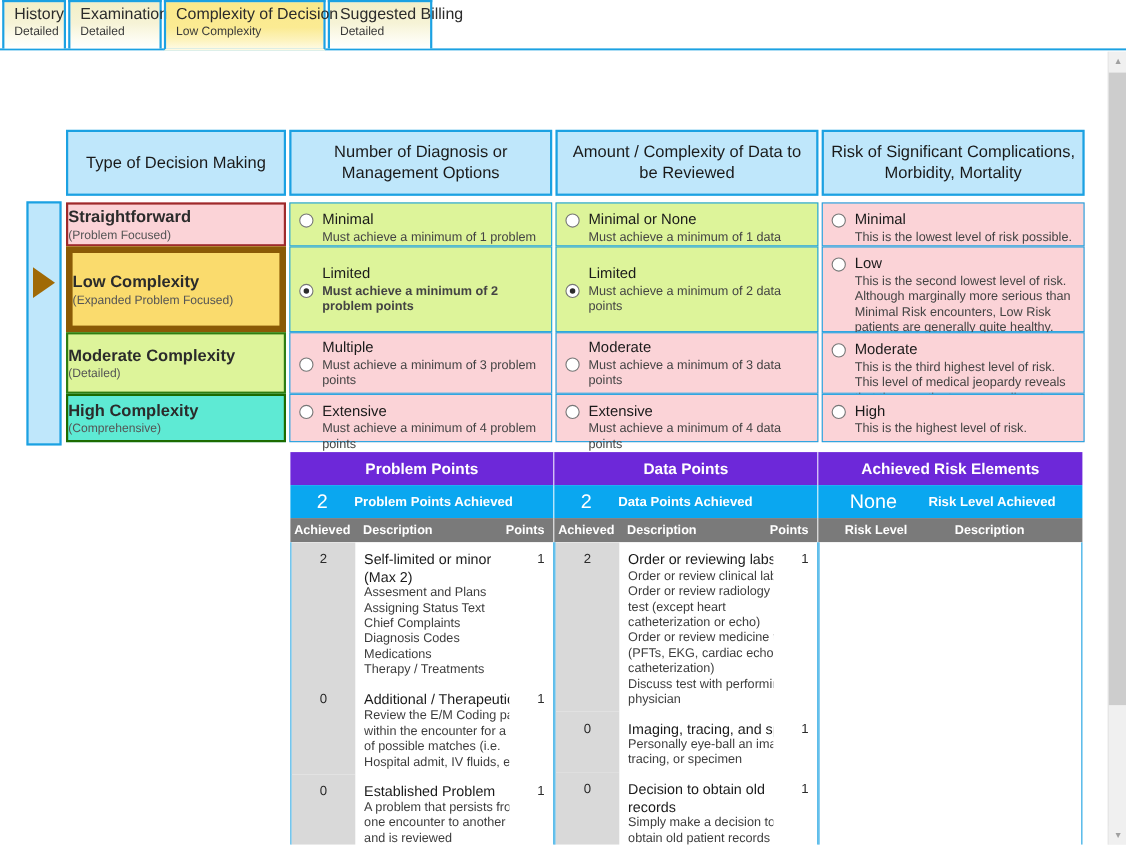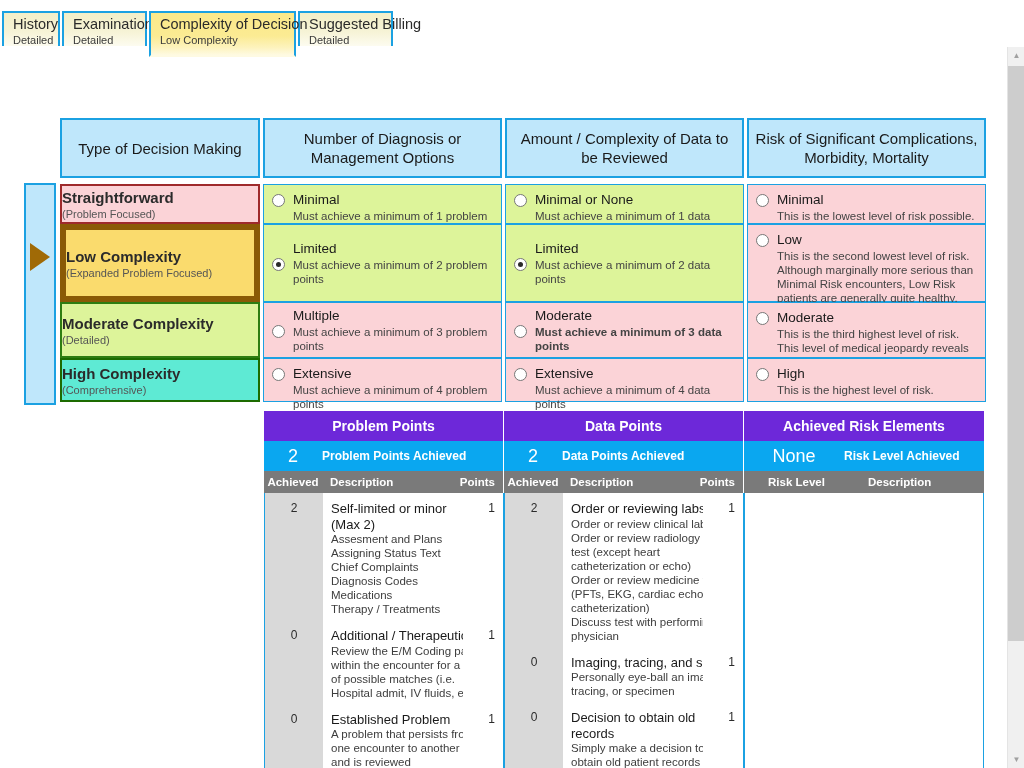--- a/index.html
+++ b/index.html
@@ -7,21 +7,21 @@
     width: 1024px; height: 768px;
     overflow: hidden;
     background: #ffffff;
     font-family: "Liberation Sans", sans-serif;
     color: #333333;
   }
   #app { position: relative; width: 1024px; height: 768px; overflow: hidden; }
 
   
   .tabbar {
-    position: absolute; left: 0; top: 11px; width: 1024px; height: 46px;
+    position: absolute; left: 0; top: 0; width: 1024px; height: 46px;
     border-bottom: 2px solid #1ba1e2;
     box-sizing: border-box;
     background: #ffffff;
   }
   .tab {
     position: absolute; top: 0; height: 44px;
     box-sizing: border-box;
     border: 2px solid #1ba1e2;
     border-bottom: none;
     background: linear-gradient(to bottom, #f3efc8 0%, #f6f3d6 45%, #fdfcf1 80%, #ffffff 100%);
@@ -257,21 +257,21 @@
       <div class="mrow">
         <div class="mcell typecell tc-low" style="width:200px; height:78px;">
           <div class="t1">Low Complexity</div>
           <div class="t2">(Expanded Problem Focused)</div>
         </div>
         <div class="gaph"></div>
         <div class="mcell optcell green vcenter" style="width:239px; height:78px;">
           <span class="radio checked"></span>
           <span>
             <span class="opt-title" style="display:block;">Limited</span>
-            <span class="opt-desc" style="display:block;">Must achieve a minimum of 2 problem points</span>
+            <span class="opt-desc" style="display:block;font-weight:bold;">Must achieve a minimum of 2 problem points</span>
           </span>
         </div>
         <div class="gaph"></div>
         <div class="mcell optcell green vcenter" style="width:239px; height:78px;">
           <span class="radio checked"></span>
           <span>
             <span class="opt-title" style="display:block;">Limited</span>
             <span class="opt-desc" style="display:block;">Must achieve a minimum of 2 data points</span>
           </span>
         </div>
@@ -296,21 +296,21 @@
           <span>
             <span class="opt-title" style="display:block;">Multiple</span>
             <span class="opt-desc" style="display:block;">Must achieve a minimum of 3 problem points</span>
           </span>
         </div>
         <div class="gaph"></div>
         <div class="mcell optcell pink vcenter" style="width:239px; height:56px;">
           <span class="radio"></span>
           <span>
             <span class="opt-title" style="display:block;">Moderate</span>
-            <span class="opt-desc" style="display:block;font-weight:bold;">Must achieve a minimum of 3 data points</span>
+            <span class="opt-desc" style="display:block;">Must achieve a minimum of 3 data points</span>
           </span>
         </div>
         <div class="gaph"></div>
         <div class="mcell optcell pink" style="width:239px; height:56px;">
           <span class="radio"></span>
           <span>
             <span class="opt-title" style="display:block;">Moderate</span>
             <span class="opt-desc" style="display:block;">This is the third highest level of risk.  This level of medical jeopardy reveals that these patients are usually not very sick.</span>
           </span>
         </div>

